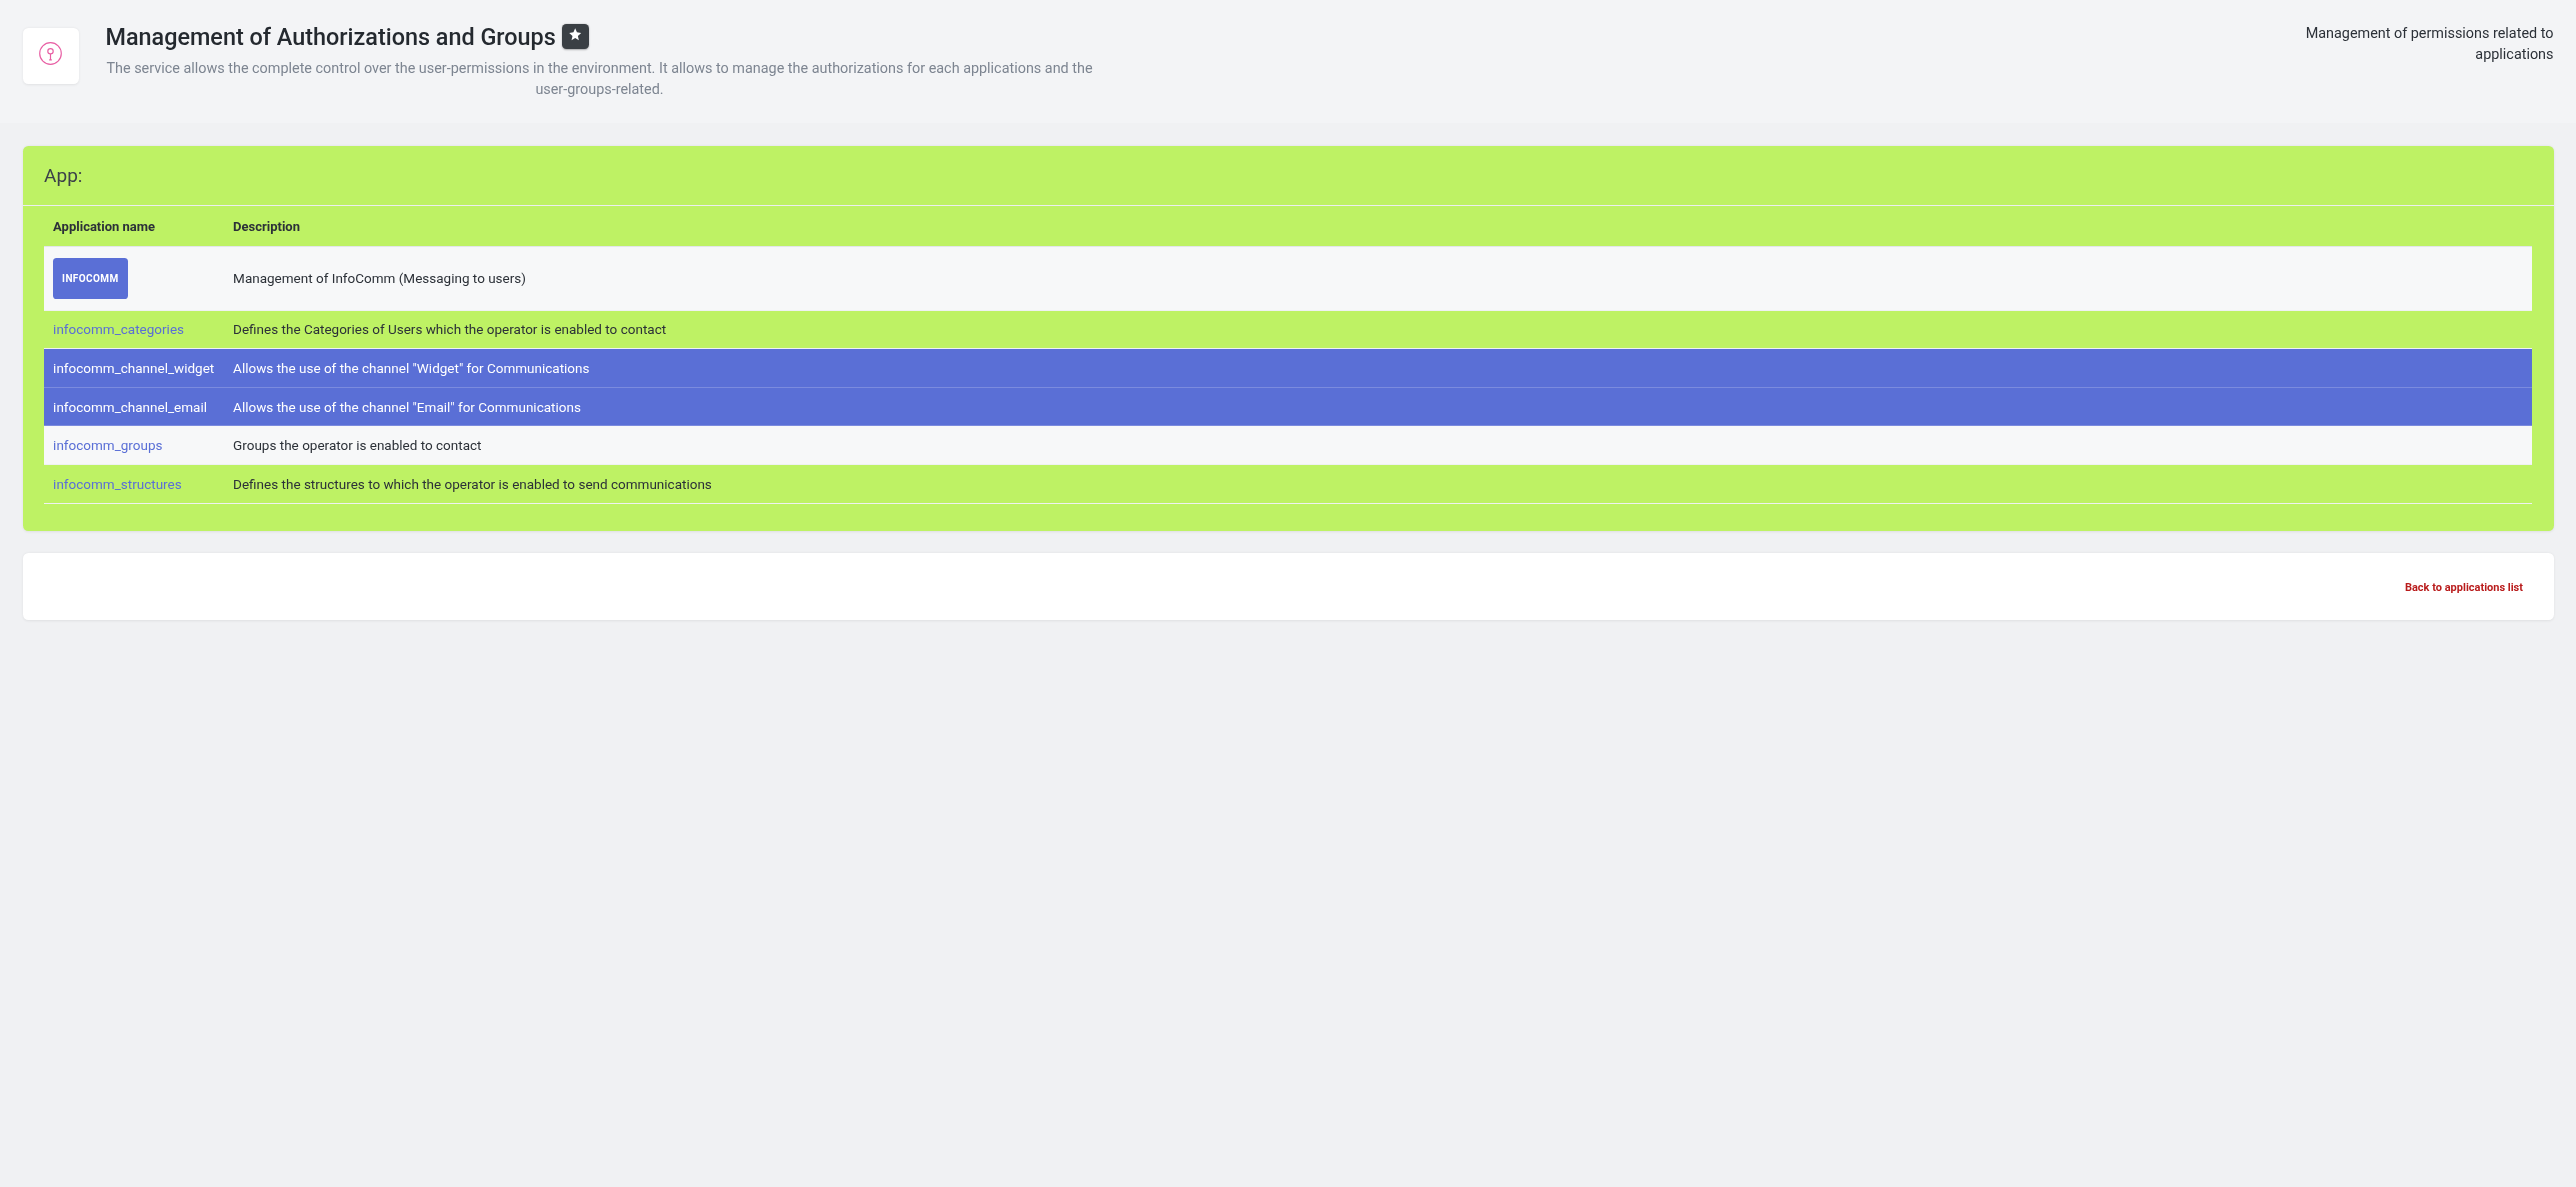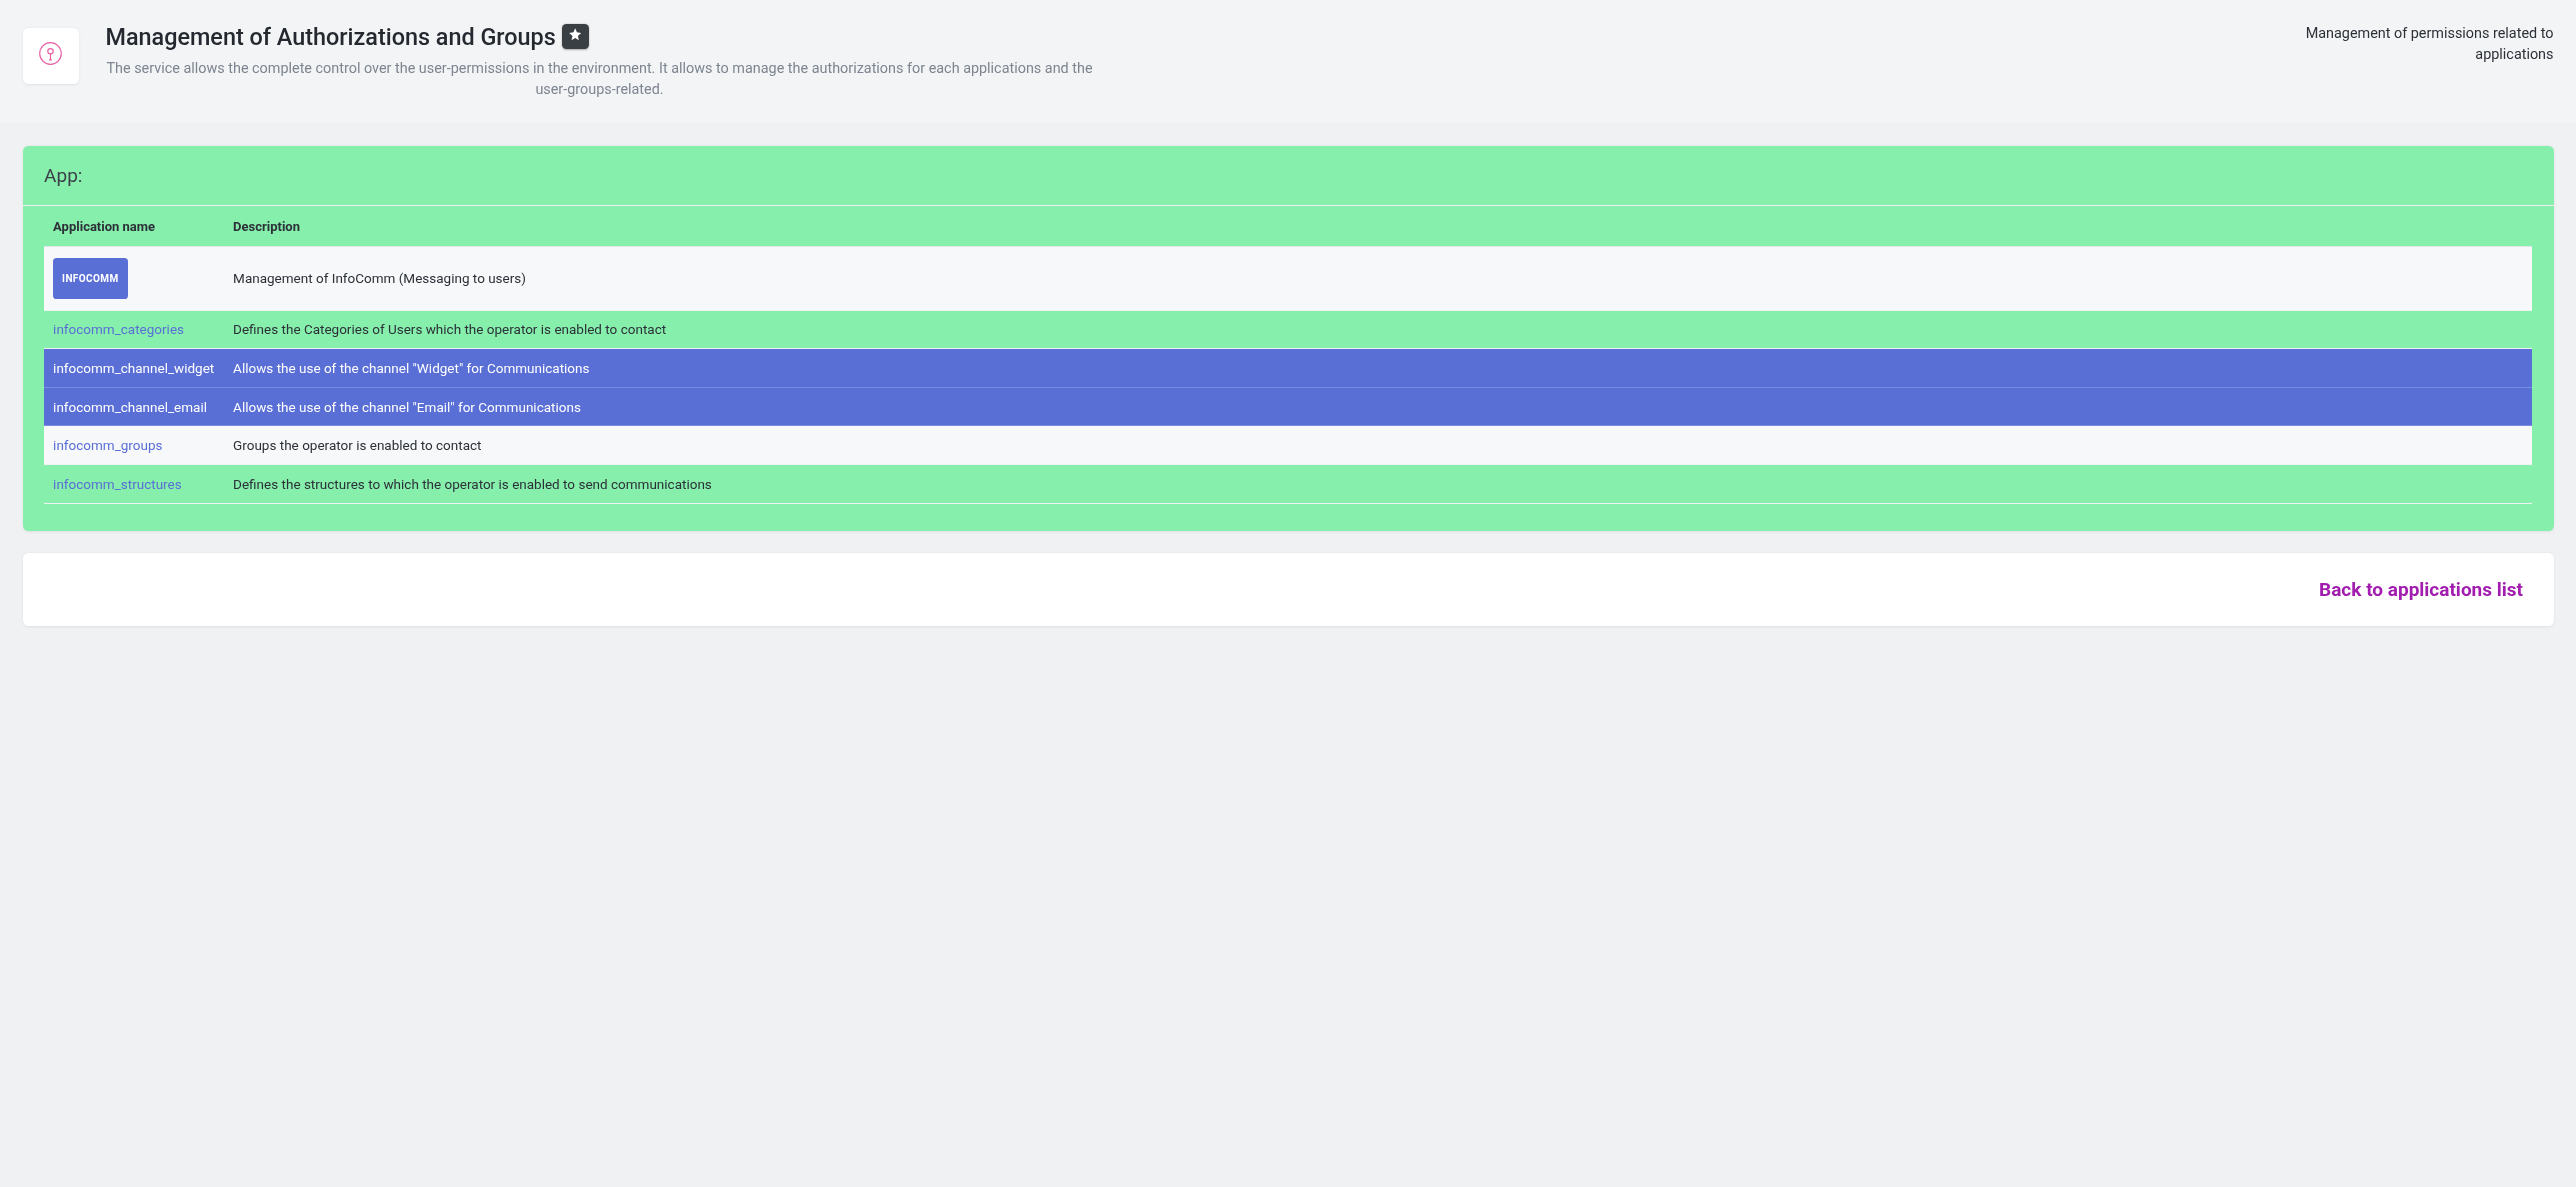--- a/index.html
+++ b/index.html
@@ -66,21 +66,21 @@
     color: #2c3138;
     max-width: 260px;
     margin-left: 18px;
     line-height: 1.5;
   }
 
   .content {
     padding: 22.5px;
   }
   .card {
-    background: #86efac;
+    background: #bef264;
     border-radius: 5.4px;
     box-shadow: 0 0.9px 2.7px rgba(0,0,0,0.07);
     margin-bottom: 22.5px;
   }
   .card-header {
     padding: 18px 21.6px;
     font-size: 19px;
     color: #3c4149;
     border-bottom: 0.9px solid #eceef1;
   }
@@ -134,23 +134,23 @@
   .col-name { width: 180px; }
 
   .footer-card {
     background: #ffffff;
     border-radius: 5.4px;
     box-shadow: 0 0.9px 2.7px rgba(0,0,0,0.07);
     padding: 25px 30.5px;
     text-align: right;
   }
   .back-link {
-    font-size: 19px;
+    font-size: 11px;
     font-weight: 700;
-    color: #a21caf;
+    color: #b91c1c;
     text-decoration: none;
     cursor: pointer;
     text-align: center;
   }
 </style>
 </head>
 <body>
 
 <div class="header">
   <div class="header-icon-box">

